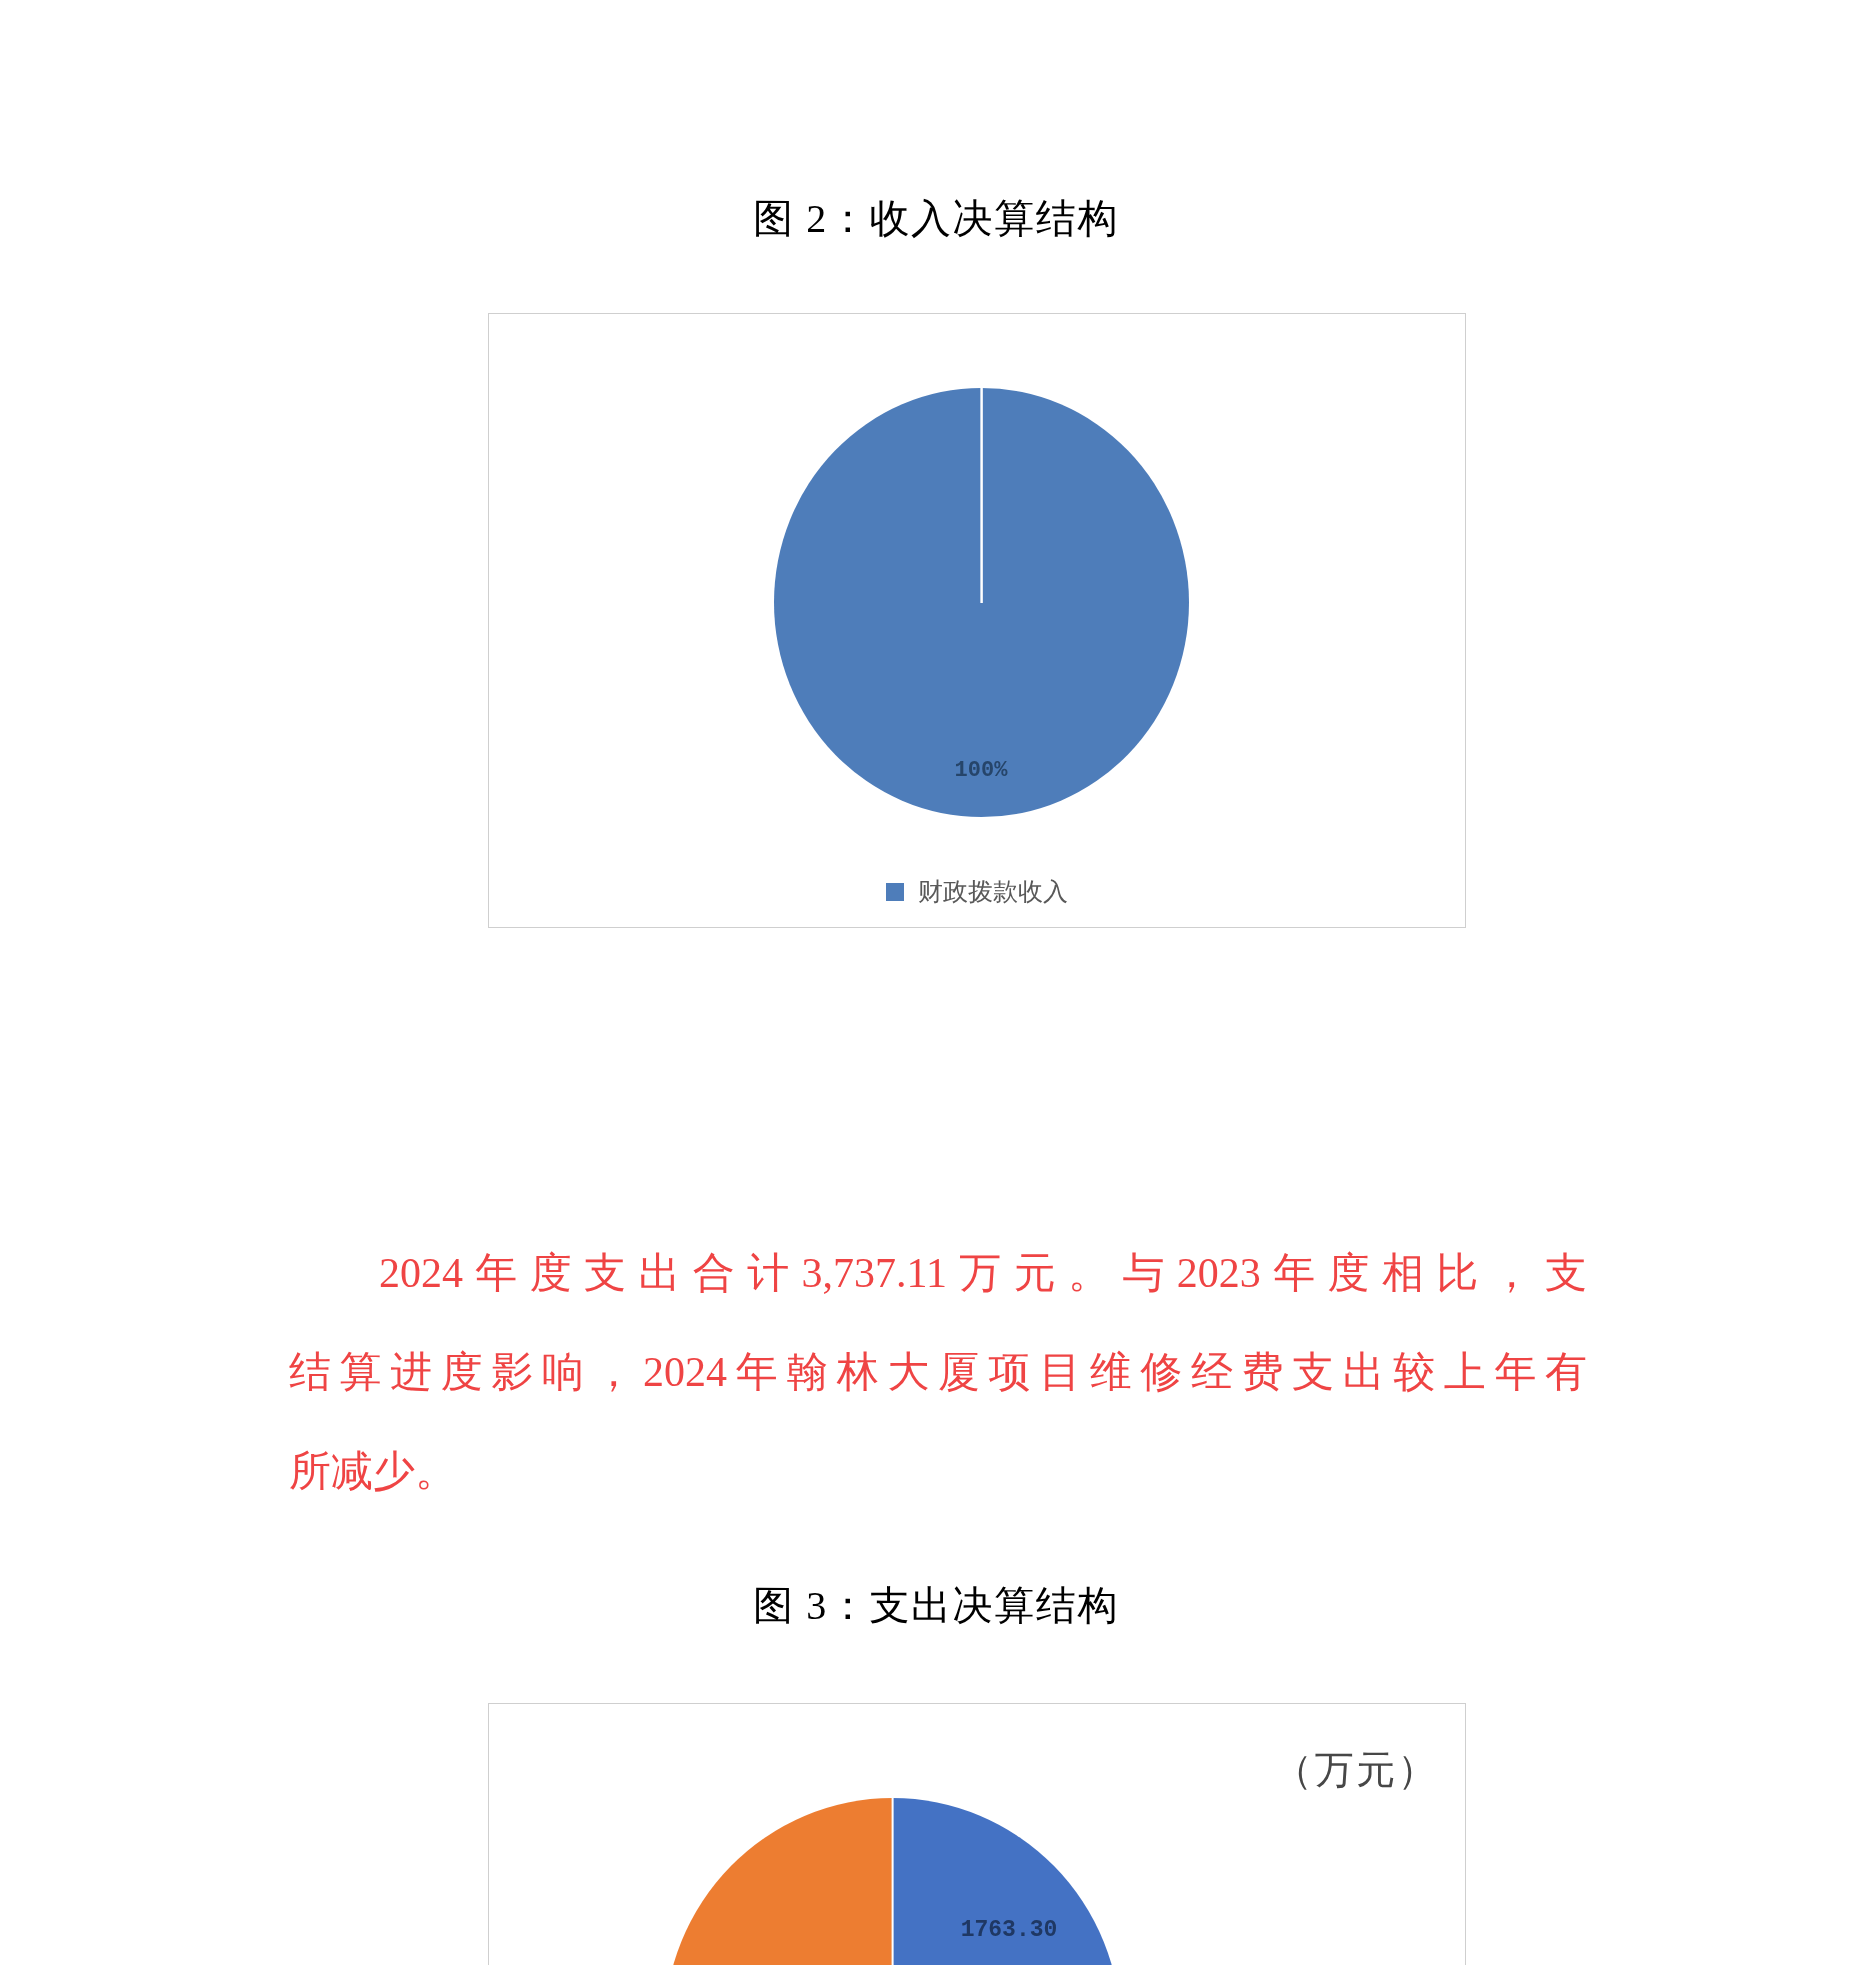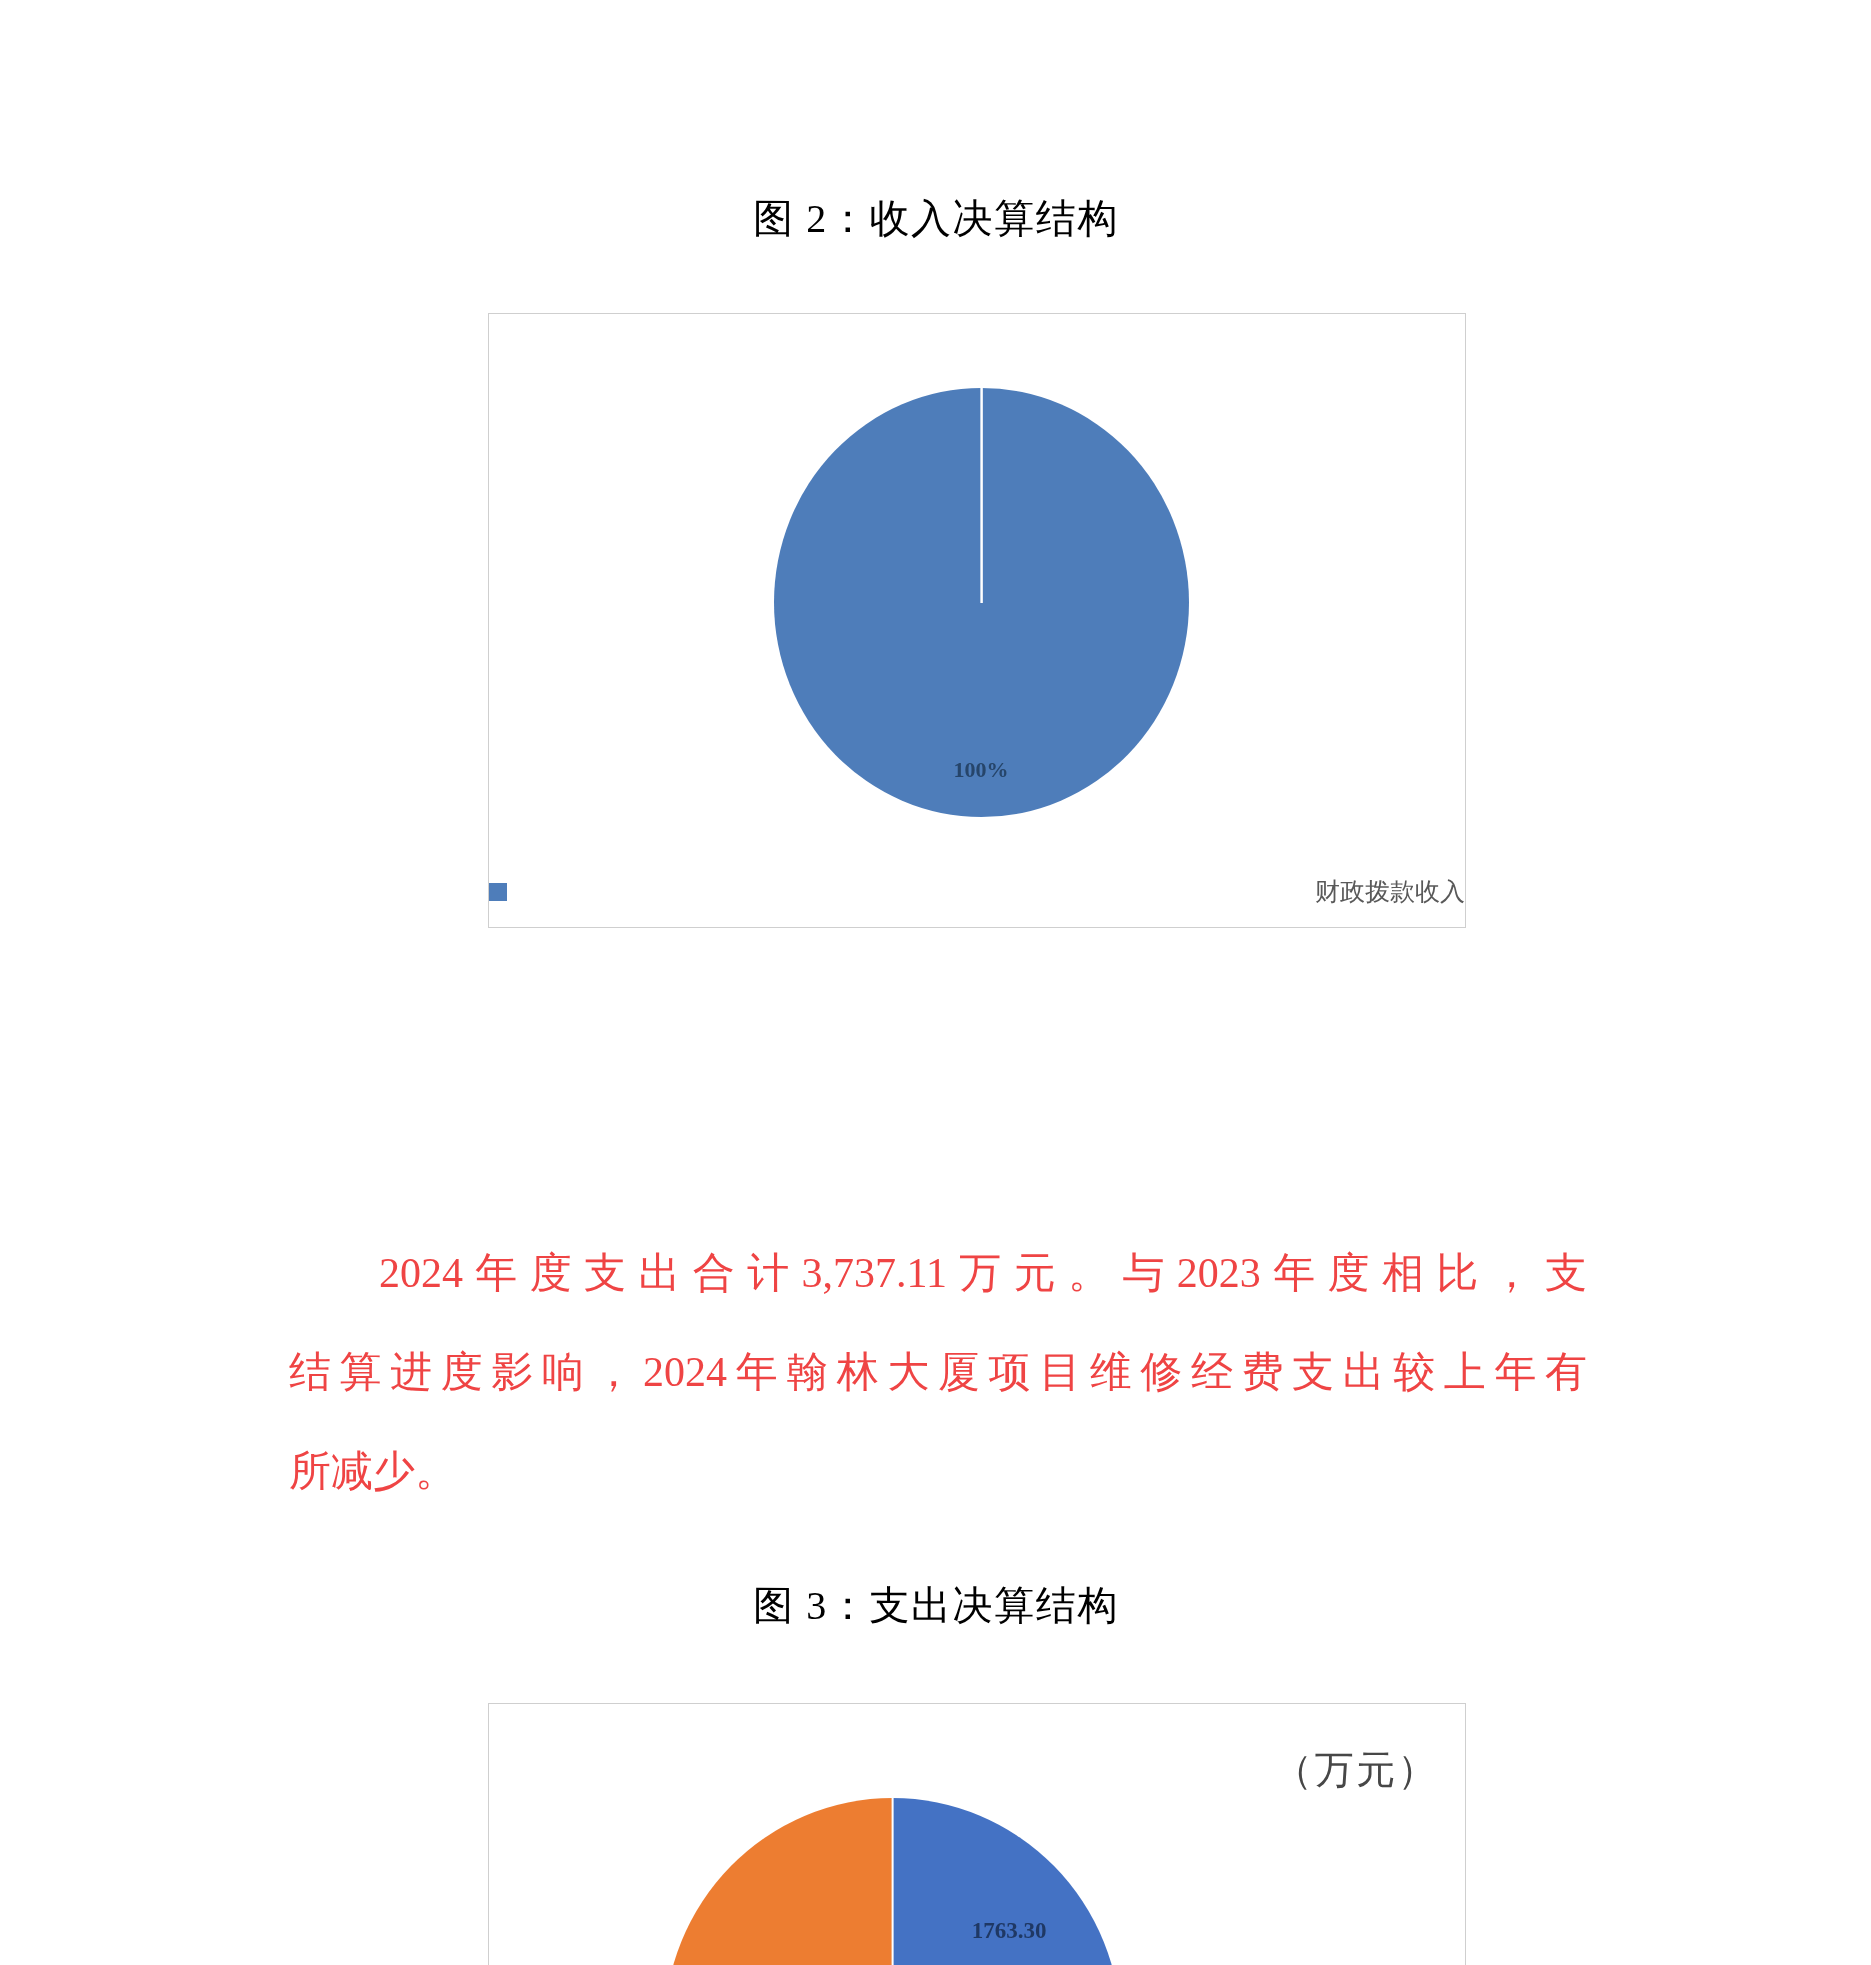--- a/index.html
+++ b/index.html
@@ -37,35 +37,35 @@
   .divider{
     position:absolute;left:50%;bottom:50%;
     width:2.8px;height:50%;
     background:#ffffff;
     transform-origin:50% 100%;
     transform:translateX(-50%);
   }
   
   .data-label{
     position:absolute;transform:translate(-50%,-50%);
-    font-family:Liberation Serif, serif;
+    font-family:Liberation Mono, monospace;
     font-weight:700;text-align:center;white-space:nowrap;
   }
   #label-pie1{left:492px;top:456px;font-size:22px;color:#26456A;}
   .data-label.two-line{font-size:23px;line-height:55px;}
   #label-basic{left:520px;top:254px;}
   .unit-label{
     position:absolute;top:39px;right:26px;
     font-size:39px;font-weight:400;letter-spacing:2.4px;
     color:#474747;
   }
   
   .legend-bottom{
     position:absolute;left:0;top:561px;width:100%;
-    display:flex;justify-content:space-between;align-items:center;gap:14px;
+    display:flex;justify-content:center;align-items:center;gap:14px;
     font-family:"Liberation Sans","DejaVu Sans",sans-serif;
     font-size:25px;color:#595959;
   }
   .swatch{width:18px;height:18px;flex:0 0 auto;}
   
   .section-heading{
     position:absolute;left:388px;top:1048px;
     font-family:"Liberation Sans","DejaVu Sans",sans-serif;
     font-weight:700;font-size:47px;line-height:52px;
     letter-spacing:1.6px;color:#000;

